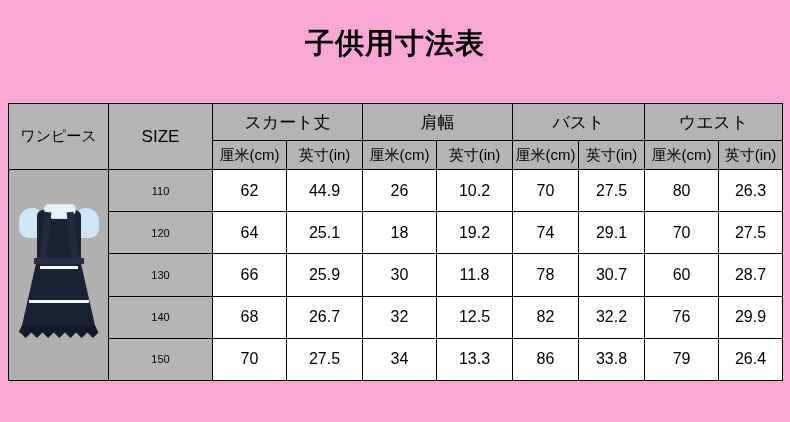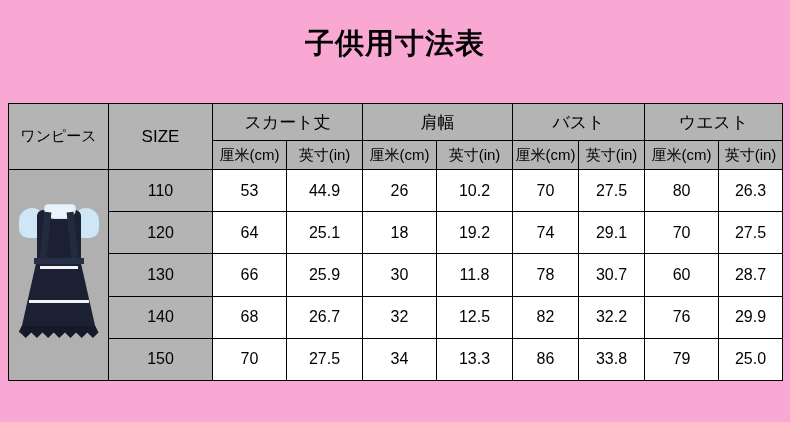--- a/index.html
+++ b/index.html
@@ -61,21 +61,21 @@
     background: #b4b4b4;
     font-size: 15px;
     height: 28px;
   }
   .corner-cell {
     background: #b4b4b4;
     font-size: 15px;
   }
   .size-cell {
     background: #b4b4b4;
-    font-size: 16px;
+    font-size: 11px;
   }
   .img-cell {
     background: #b0b0b0;
     padding: 0;
     vertical-align: middle;
   }
   .data-cell {
     font-size: 16px;
     height: 41px;
     background: #ffffff;
@@ -227,21 +227,21 @@
               <div class="strap-r"></div>
               <div class="skirt"></div>
               <div class="waist-band"></div>
               <div class="white-line wl2"></div>
               <div class="white-line wl1"></div>
               <div class="hem"></div>
             </div>
           </div>
         </td>
         <td class="size-cell">110</td>
-        <td class="data-cell">53</td>
+        <td class="data-cell">62</td>
         <td class="data-cell">44.9</td>
         <td class="data-cell">26</td>
         <td class="data-cell">10.2</td>
         <td class="data-cell">70</td>
         <td class="data-cell">27.5</td>
         <td class="data-cell">80</td>
         <td class="data-cell">26.3</td>
       </tr>
 
       <tr>
@@ -282,18 +282,18 @@
 
       <tr>
         <td class="size-cell">150</td>
         <td class="data-cell">70</td>
         <td class="data-cell">27.5</td>
         <td class="data-cell">34</td>
         <td class="data-cell">13.3</td>
         <td class="data-cell">86</td>
         <td class="data-cell">33.8</td>
         <td class="data-cell">79</td>
-        <td class="data-cell">25.0</td>
+        <td class="data-cell">26.4</td>
       </tr>
     </tbody>
   </table>
 
 </div>
 
 </body></html>

